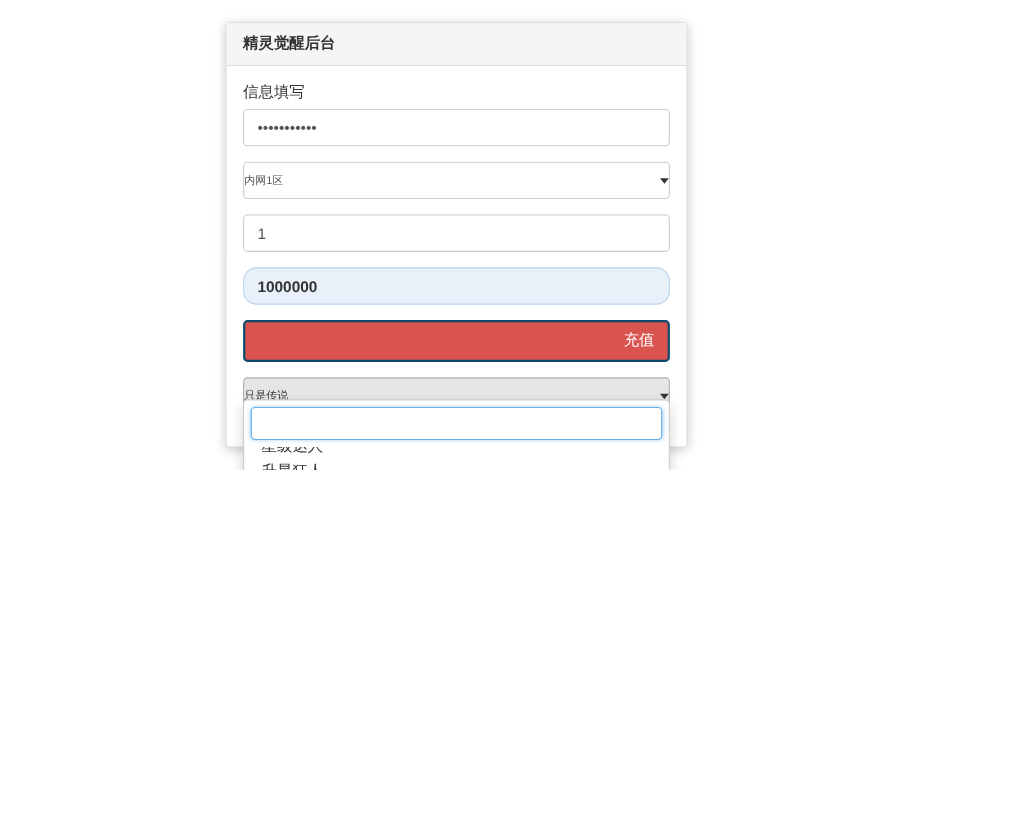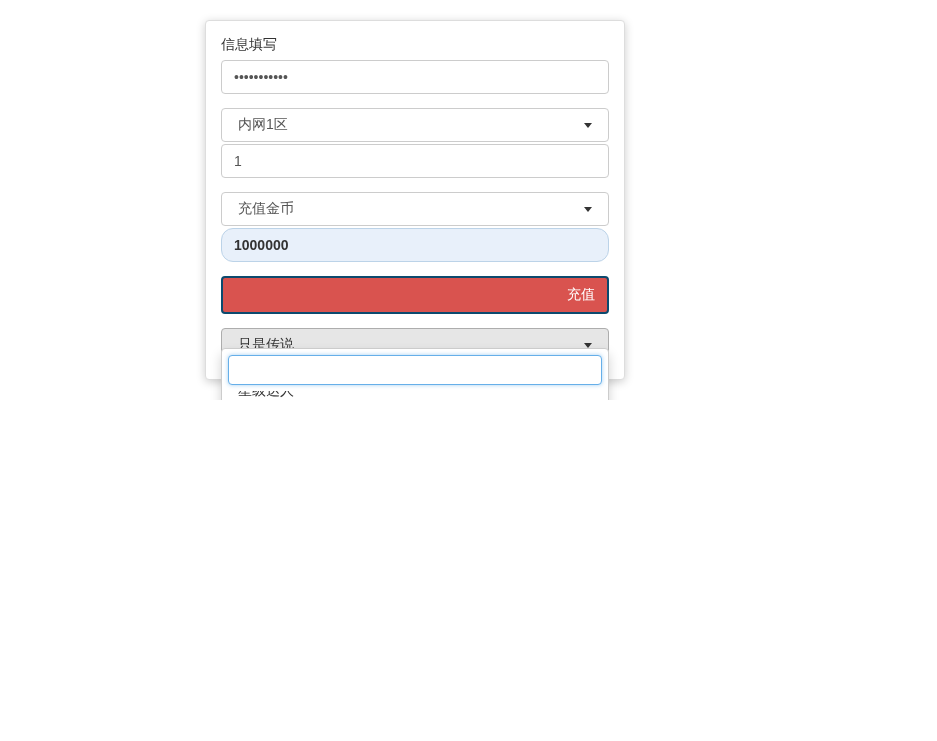--- a/index.html
+++ b/index.html
@@ -51,27 +51,27 @@
     }
     .form-control.highlight {
       background: #e8f0fa;
       border-color: #bcd3e8;
       color: #333;
       font-weight: bold;
       border-radius: 12px;
     }
     .select-control {
       width: 100%;
-      padding: 7px 16px;
-      font-size: 14px;
+      padding: 7px 0;
+      font-size: 10px;
       border: 1px solid #ccc;
       border-radius: 4px;
       color: #555;
       background: #fff;
-      margin-bottom: 2px;
+      margin-bottom: 14px;
       height: 34px;
       display: flex;
       justify-content: space-between;
       align-items: center;
       cursor: pointer;
     }
     .select-control.gray {
       background: #e6e6e6;
       border-color: #adadad;
       color: #333;
@@ -174,38 +174,35 @@
       color: #fff;
     }
     .check-icon {
       font-size: 12px;
     }
   </style>
 </head>
 <body>
 
 <div class="panel">
+  <div class="panel-header">精灵觉醒后台</div>
   <div class="panel-body">
 
     <div class="form-label">信息填写</div>
 
     <input type="text" class="form-control" value="•••••••••••" style="">
 
     <div class="select-control">
       <span>内网1区</span>
       <span class="caret"></span>
     </div>
 
     <input type="text" class="form-control" value="1" style="">
 
 
-    <div class="select-control">
-      <span>充值金币</span>
-      <span class="caret"></span>
-    </div>
 
     <input type="text" class="form-control highlight" value="1000000" style="">
 
     <button class="btn-recharge">充值</button>
 
     <div class="dropdown-container">
       <div class="select-control gray">
         <span>只是传说</span>
         <span class="caret"></span>
       </div>

